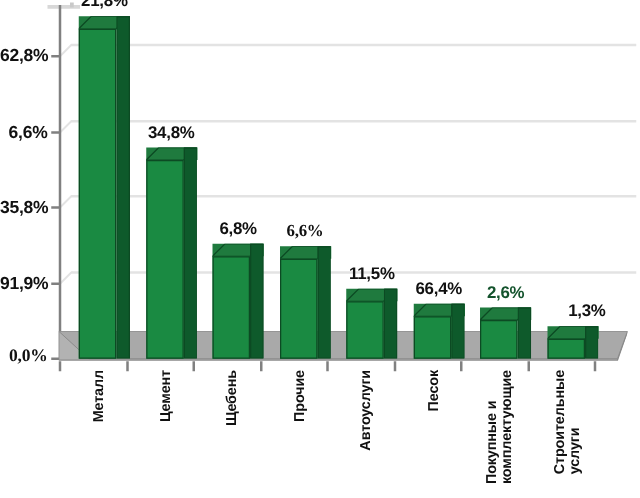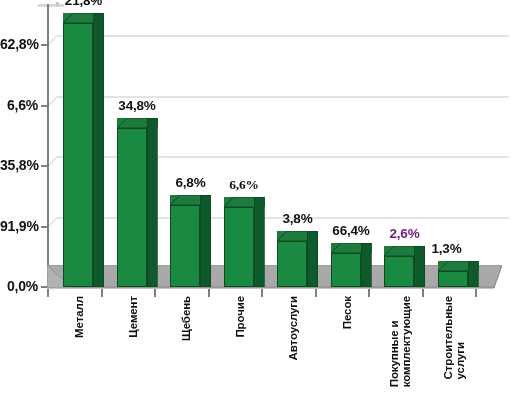--- a/index.html
+++ b/index.html
@@ -96,21 +96,21 @@
         <div class="ytick" style="top: 104.5px; background: rgb(128, 128, 128);"></div>
         <div class="grid" style="top: 35px; background: rgb(227, 227, 227);"></div>
         <div class="grid-diag" style="left: 47px; top: 35px;">
           <svg width="12" height="12" viewBox="0 0 12 12">
             <line x1="0" y1="11" x2="11" y2="0" stroke="#e3e3e3" stroke-width="1.6"></line>
           </svg>
         </div>
         <div class="ytick" style="top: 44px; background: rgb(128, 128, 128);"></div>
       </div>
     <div id="ylab-layer">
-        <div class="ylab" style="top: 278px; left: 0px; width: 38px; color: rgb(17, 17, 17);">0,0%</div>
+        <div class="ylab" style="top: 278px; left: 0px; width: 38px; color: rgb(17, 17, 17); font-family: Liberation Serif, serif;">0,0%</div>
         <div class="ylab" style="top: 217.5px; left: 0px; width: 38px; color: rgb(17, 17, 17);">91,9%</div>
         <div class="ylab" style="top: 157px; left: 0px; width: 38px; color: rgb(17, 17, 17);">35,8%</div>
         <div class="ylab" style="top: 96.5px; left: 0px; width: 38px; color: rgb(17, 17, 17);">6,6%</div>
         <div class="ylab" style="top: 36px; left: 0px; width: 38px; color: rgb(17, 17, 17);">62,8%</div>
       </div>
 
     <div class="yaxis-line"></div>
 
     <div class="floor">
       <svg width="455" height="24" viewBox="0 0 455 24">
@@ -192,24 +192,24 @@
           <div class="side" style="top: 0px; height: 25.73px; background: rgb(14, 90, 43); border-color: rgb(12, 74, 35);"></div>
           <div class="front" style="height: 15.73px; background: rgb(26, 138, 66); border-color: rgb(12, 74, 35);"></div>
         </div>
       </div>
 
     <div id="vlab-layer">
         <div class="vlab" style="left: 57px; top: -6.78px; width: 53px; text-align: center; color: rgb(17, 17, 17);">21,8%</div>
         <div class="vlab" style="left: 110.5px; top: 98.49px; width: 53px; text-align: center; color: rgb(17, 17, 17);">34,8%</div>
         <div class="vlab" style="left: 164px; top: 174.72px; width: 53px; text-align: center; color: rgb(17, 17, 17);">6,8%</div>
         <div class="vlab" style="left: 217.5px; top: 177.14px; width: 53px; text-align: center; color: rgb(17, 17, 17); font-family: Liberation Serif, serif;">6,6%</div>
-        <div class="vlab" style="left: 271px; top: 211.02px; width: 53px; text-align: center; color: rgb(17, 17, 17);">3,8%</div>
+        <div class="vlab" style="left: 271px; top: 211.02px; width: 53px; text-align: center; color: rgb(17, 17, 17);">11,5%</div>
         <div class="vlab" style="left: 324.5px; top: 223.12px; width: 53px; text-align: center; color: rgb(17, 17, 17);">66,4%</div>
-        <div class="vlab" style="left: 378px; top: 225.54px; width: 53px; text-align: center; color: #701a75;">2,6%</div>
-        <div class="vlab" style="left: 431.5px; top: 241.27px; width: 53px; text-align: left; color: rgb(17, 17, 17);">1,3%</div>
+        <div class="vlab" style="left: 378px; top: 225.54px; width: 53px; text-align: center; color: #14532d;">2,6%</div>
+        <div class="vlab" style="left: 431.5px; top: 241.27px; width: 53px; text-align: right; color: rgb(17, 17, 17);">1,3%</div>
       </div>
 
     <div id="xtick-layer">
         <div class="xtick" style="left: 47px; background: rgb(128, 128, 128);"></div>
         <div class="xtick" style="left: 100.5px; background: rgb(128, 128, 128);"></div>
         <div class="xtick" style="left: 154px; background: rgb(128, 128, 128);"></div>
         <div class="xtick" style="left: 207.5px; background: rgb(128, 128, 128);"></div>
         <div class="xtick" style="left: 261px; background: rgb(128, 128, 128);"></div>
         <div class="xtick" style="left: 314.5px; background: rgb(128, 128, 128);"></div>
         <div class="xtick" style="left: 368px; background: rgb(128, 128, 128);"></div>

